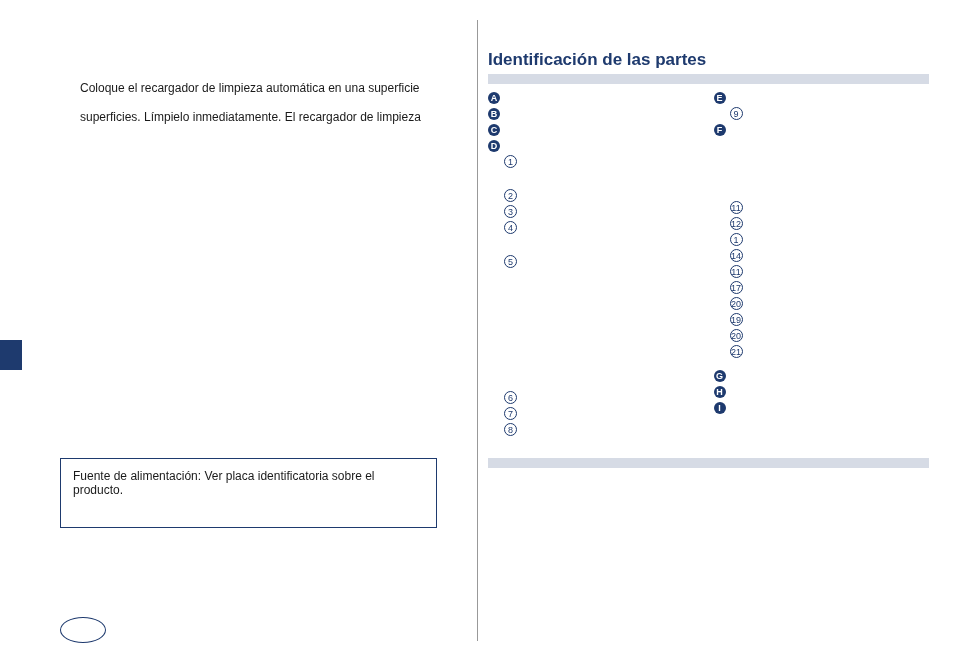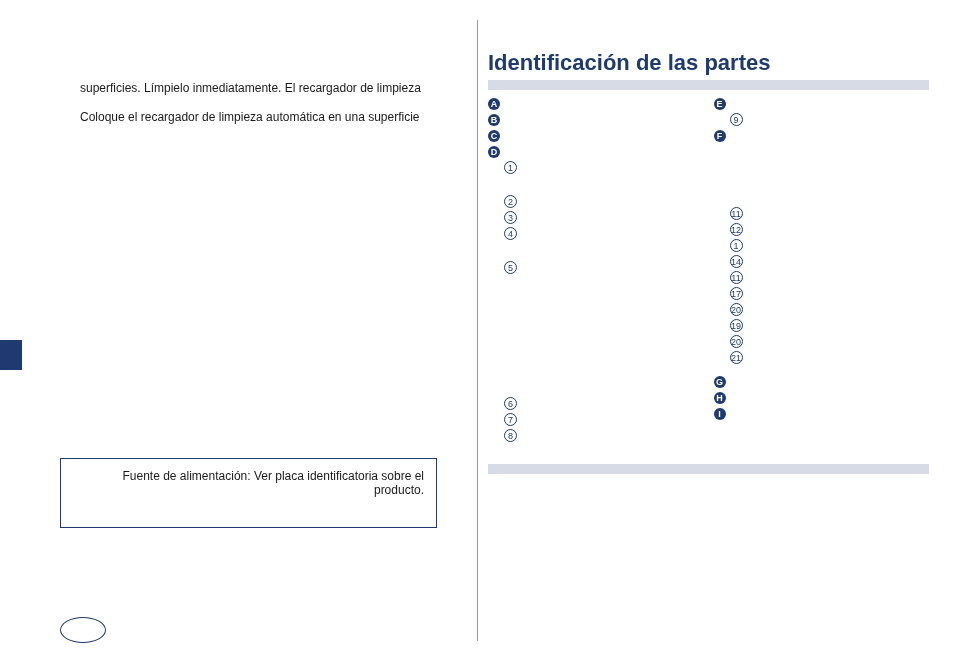--- a/index.html
+++ b/index.html
@@ -43,35 +43,34 @@
     width: 22px;
     height: 30px;
     background: #1e3a6e;
   }
   .spec-box {
     border: 1px solid #1e3a6e;
     margin: 30px 20px 0 30px;
     padding: 10px 12px;
     min-height: 70px;
     box-sizing: border-box;
-    text-align: right;
   }
   .footer-oval {
     position: absolute;
     left: 60px;
     bottom: 28px;
     width: 44px;
     height: 24px;
     border: 1.5px solid #1e3a6e;
     border-radius: 50%;
   }
   .section-title {
     color: #1e3a6e;
     font-weight: bold;
-    font-size: 22px;
+    font-size: 17px;
     margin: 0 0 4px 0;
   }
   .title-underline {
     height: 10px;
     background: #d6dbe5;
     margin-bottom: 6px;
   }
   .columns {
     display: flex;
     gap: 10px;
@@ -120,22 +119,22 @@
     background: #d6dbe5;
     margin-top: 20px;
   }
 </style>
 </head>
 <body>
 
 <div class="page">
   <div class="left-panel">
     <div style="height:50px"></div>
+    <p class="body-line">Coloque el recargador de limpieza automática en una superficie</p>
     <p class="body-line">superficies. Límpielo inmediatamente. El recargador de limpieza</p>
-    <p class="body-line">Coloque el recargador de limpieza automática en una superficie</p>
     <div class="indent-tab"></div>
     <div style="height:290px"></div>
     <div class="spec-box">
       <span>Fuente de alimentación: Ver placa identificatoria sobre el producto.</span>
     </div>
     <div class="footer-oval"></div>
   </div>
 
   <div class="right-panel">
     <h2 class="section-title">Identificación de las partes</h2>

